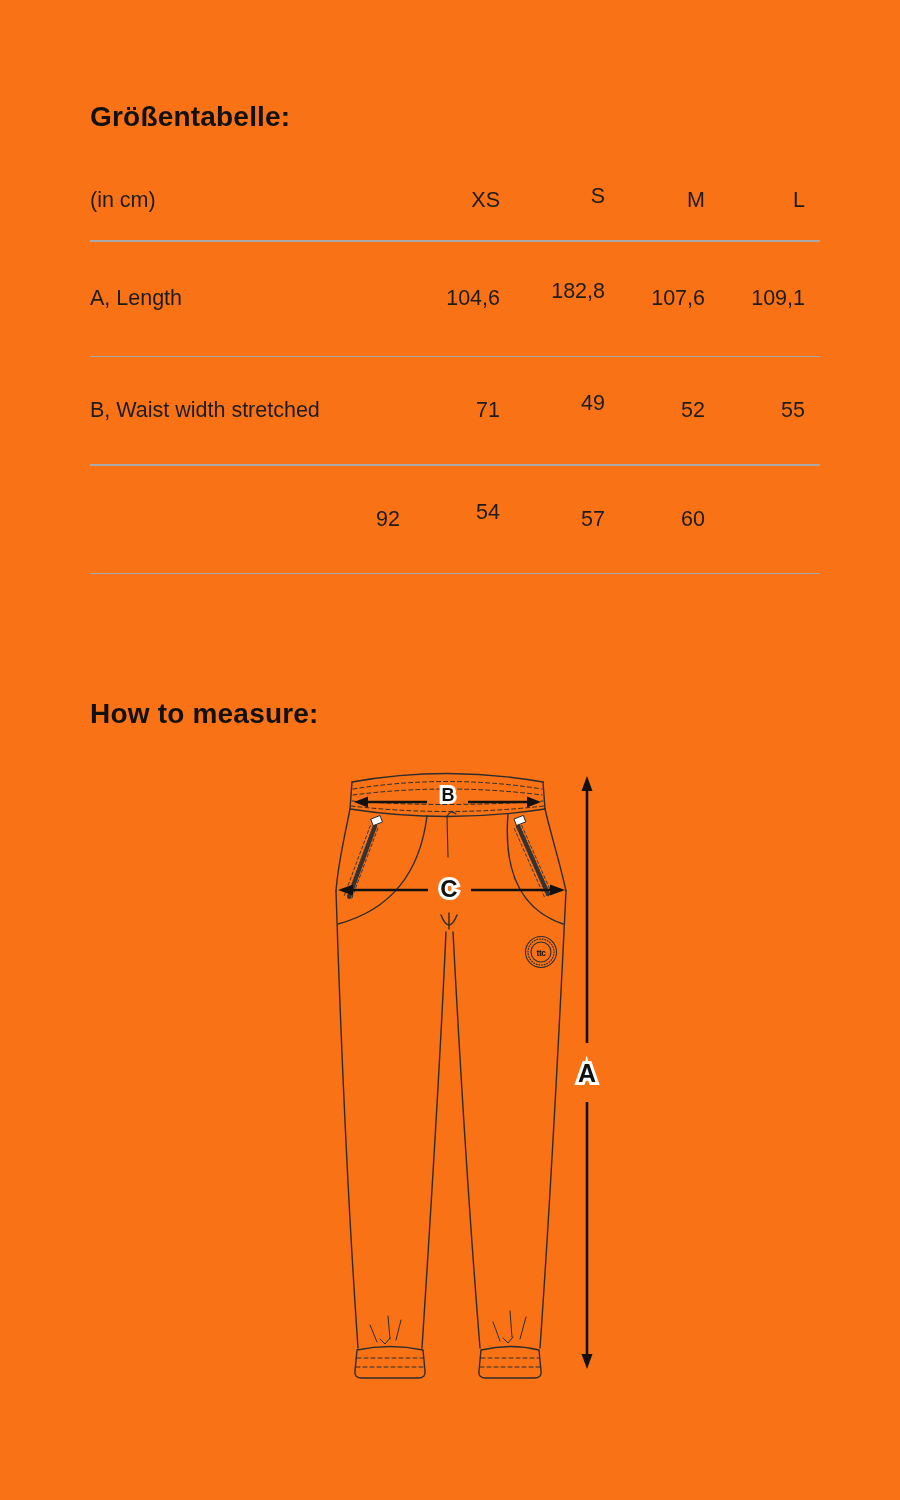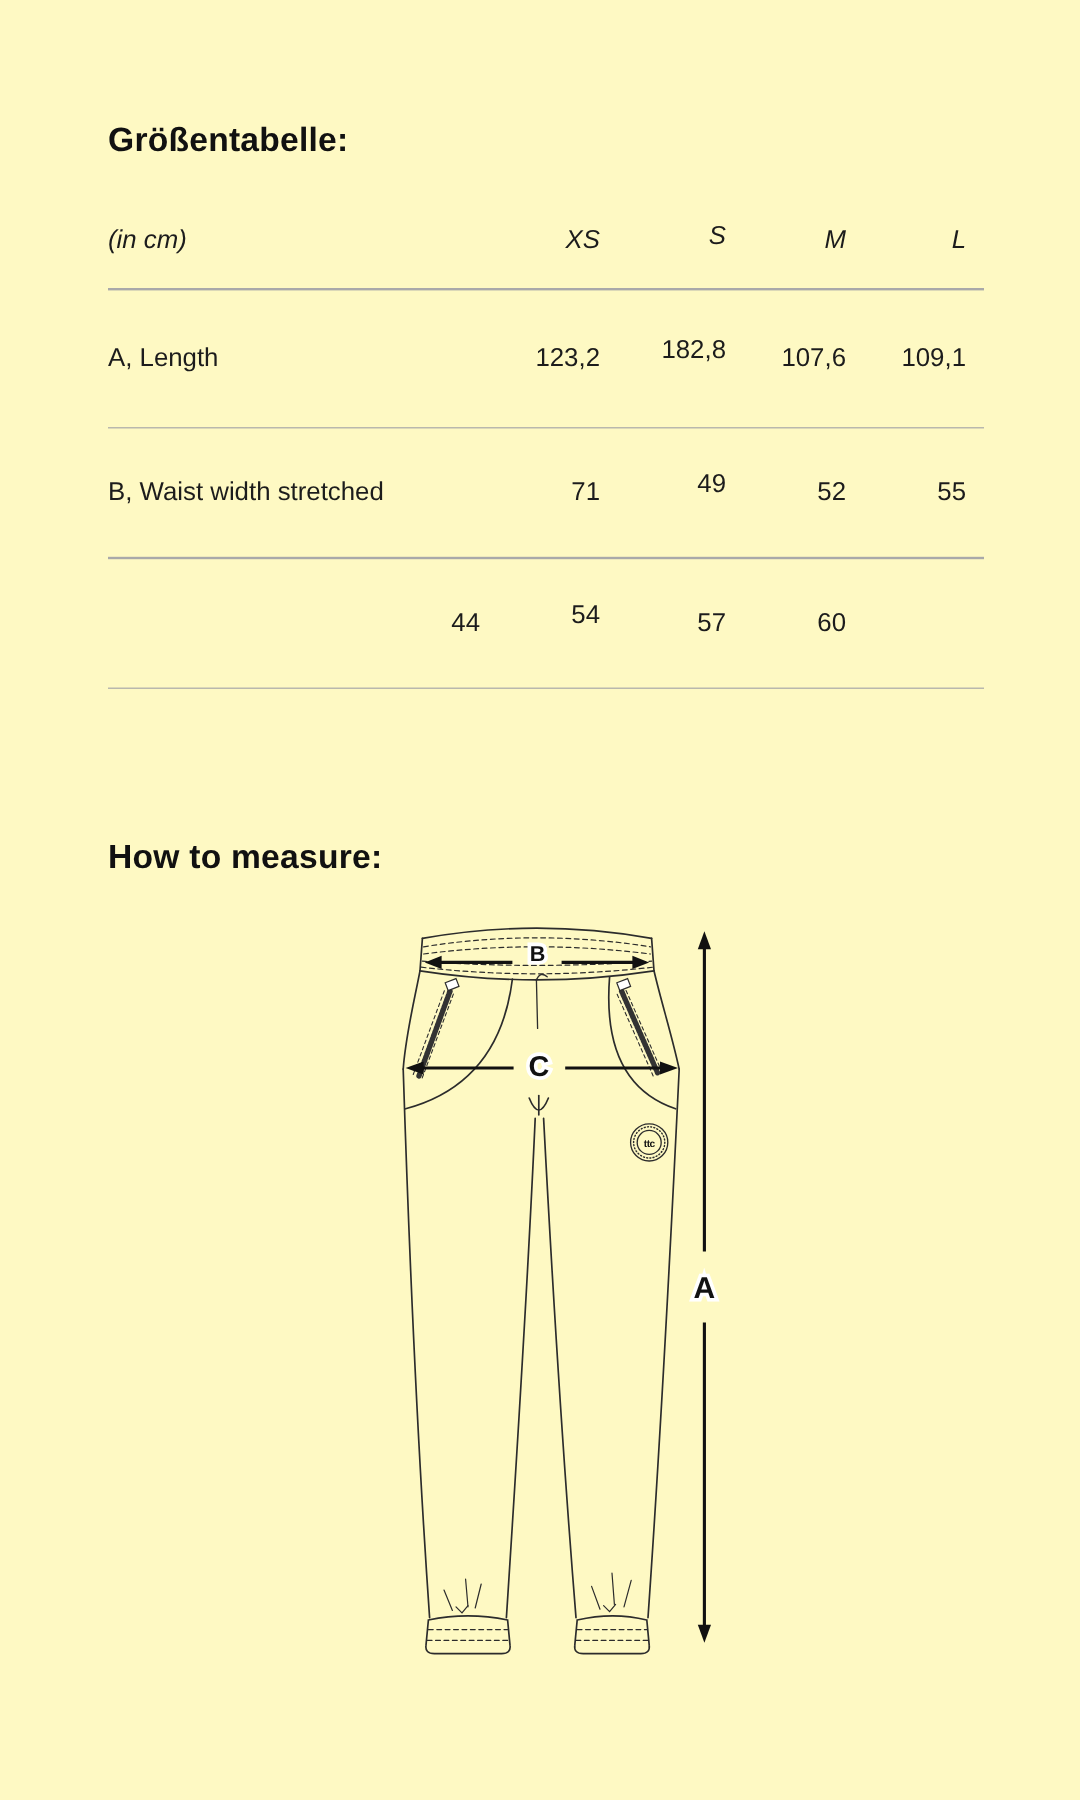--- a/index.html
+++ b/index.html
@@ -1,31 +1,31 @@
 <!DOCTYPE html>
 <html><head>
 <meta charset="utf-8">
 <style>
   html,body{margin:0;padding:0;background:#fff;}
   .screen{
-    position:relative;width:900px;height:1500px;background:#fef9c3;overflow:hidden;
+    position:relative;width:900px;height:1500px;background:#f97316;overflow:hidden;
     font-family:"Liberation Sans",sans-serif;color:#1c1c1c;
   }
   .heading{
     position:absolute;left:90px;font-size:28px;font-weight:700;color:#111;
     letter-spacing:.2px;
   }
   .heading.h1{top:101px;}
   .heading.h2{top:698px;text-align:center;}
   .table{position:absolute;left:90px;top:160px;width:730px;}
   .trow{
     display:grid;grid-template-columns:310px 100px 105px 100px 100px;
     align-items:center;
   }
-  .trow.head{height:80px;font-style:italic;}
+  .trow.head{height:80px;}
   .trow.r1{height:114px;}
   .trow.r2{height:107px;}
   .trow.r3{height:107px;}
   .cell{font-size:21.5px;color:#1c1c1c;text-align:right;}
   .cell.lbl{text-align:left;}
   .cell.sraise{position:relative;top:-7px;}
   .trow.head .cell.sraise{top:-4px;}
   .divider{height:1.5px;background:#a9a9a9;width:730px;}
   .diagram{position:absolute;left:300px;top:745px;}
   svg text{font-family:"Liberation Sans",sans-serif;font-weight:700;fill:#111;}
@@ -42,38 +42,38 @@
       <div class="cell lbl">(in cm)</div>
       <div class="cell">XS</div>
       <div class="cell sraise">S</div>
       <div class="cell">M</div>
       <div class="cell">L</div>
     </div>
     <div class="divider"></div>
 
     <div class="trow r1">
       <div class="cell lbl">A, Length</div>
-      <div class="cell">123,2</div>
+      <div class="cell">104,6</div>
       <div class="cell sraise">182,8</div>
       <div class="cell">107,6</div>
       <div class="cell">109,1</div>
     </div>
     <div class="divider"></div>
 
     <div class="trow r2">
       <div class="cell lbl">B, Waist width stretched</div>
       <div class="cell">71</div>
       <div class="cell sraise">49</div>
       <div class="cell">52</div>
       <div class="cell">55</div>
     </div>
     <div class="divider"></div>
 
     <div class="trow r3">
-      <div class="cell">44</div>
+      <div class="cell">92</div>
       <div class="cell sraise">54</div>
       <div class="cell">57</div>
       <div class="cell">60</div>
     </div>
     <div class="divider"></div>
   </div>
 
   <div class="heading h2">How to measure:</div>
 
   <svg class="diagram" width="340" height="660" viewBox="0 0 340 660">

